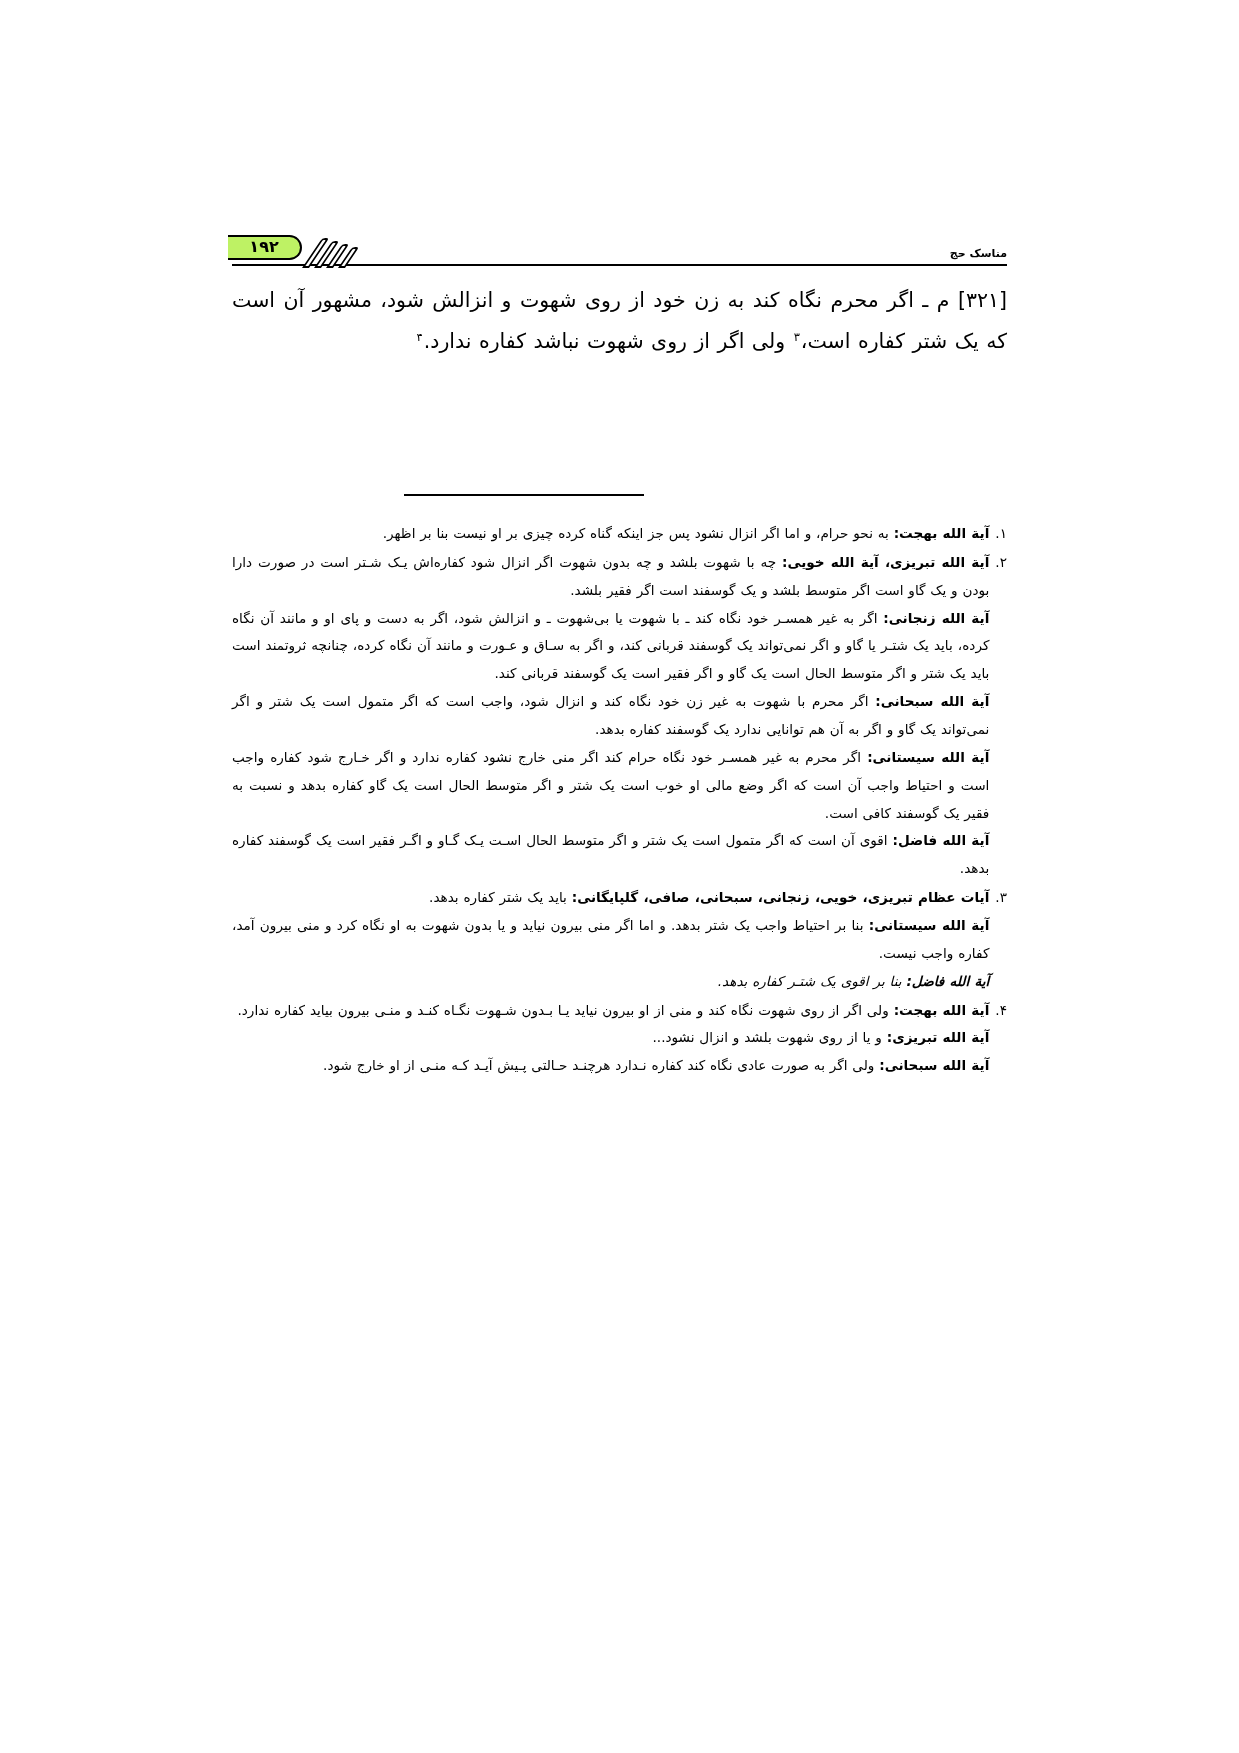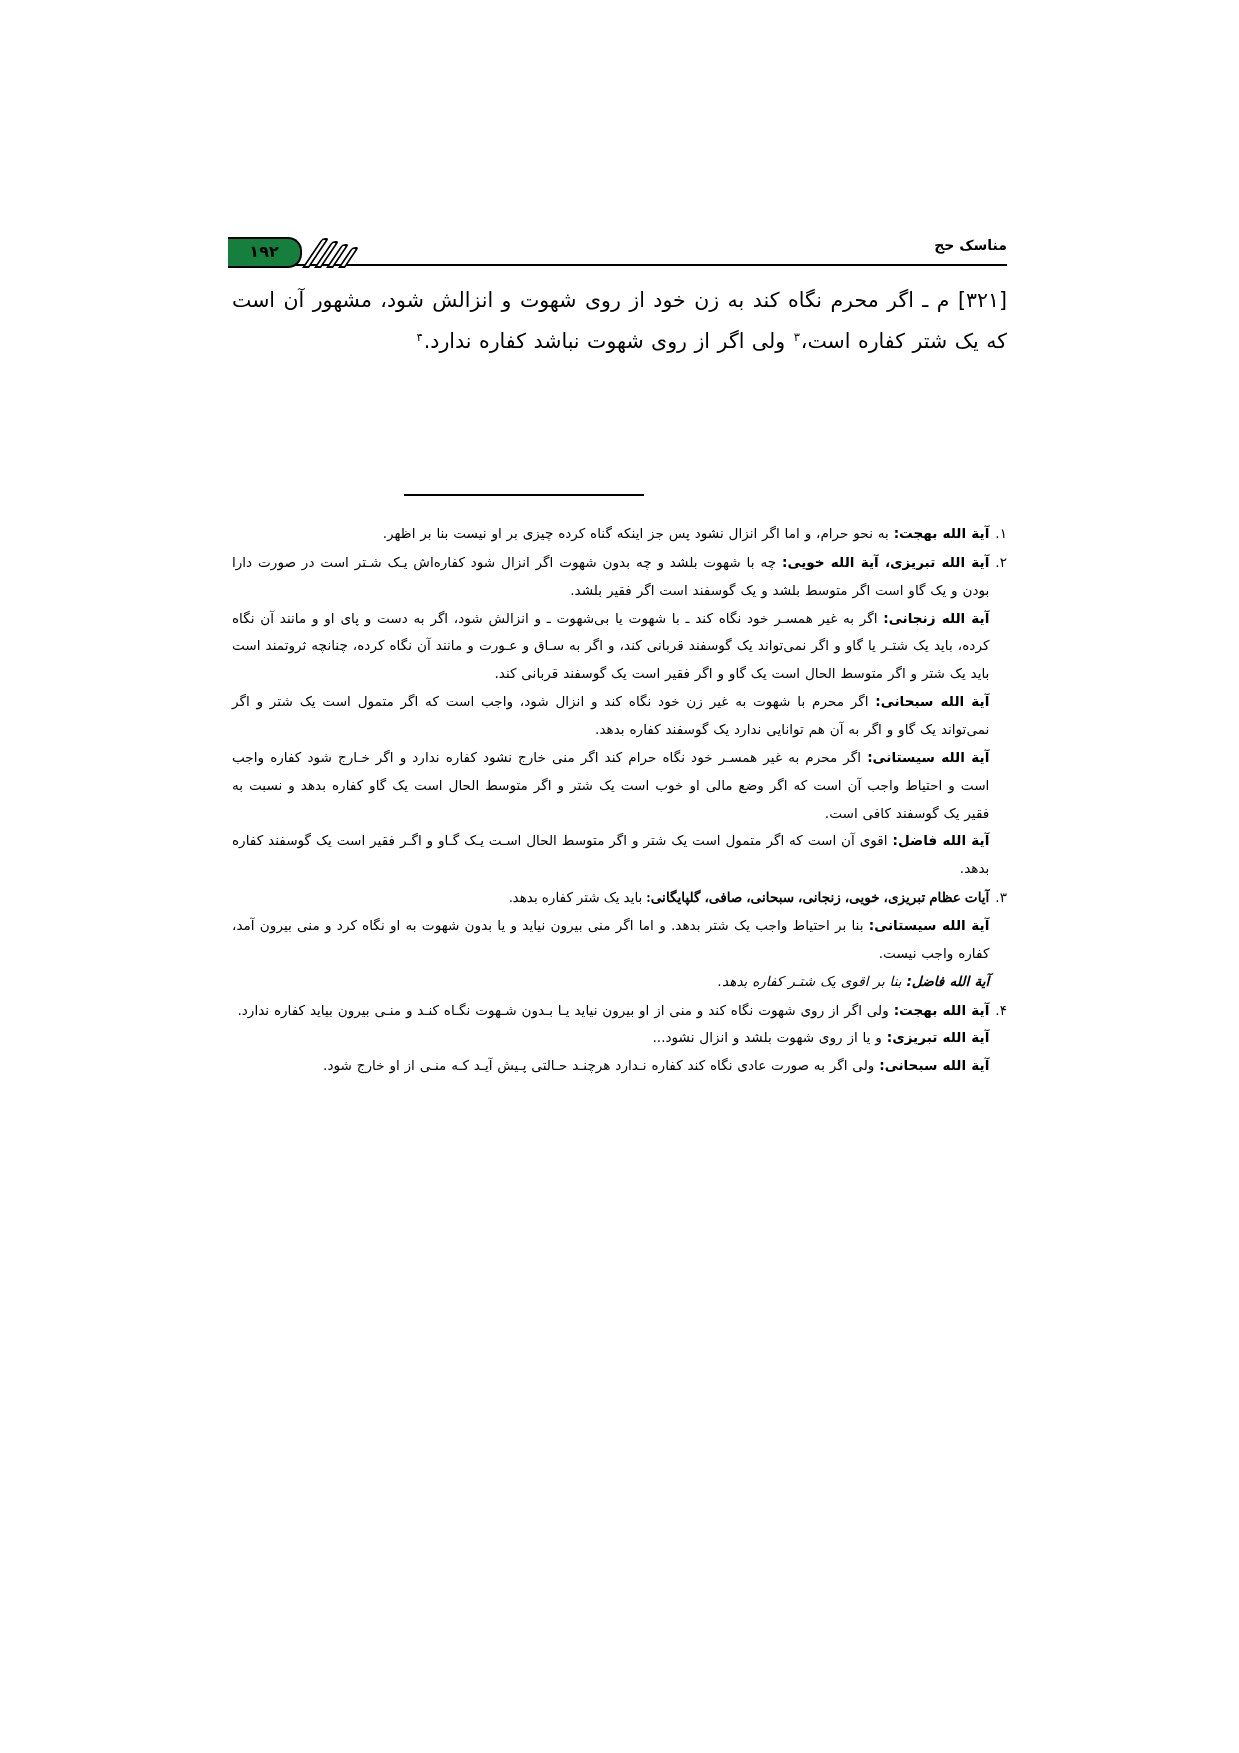--- a/index.html
+++ b/index.html
@@ -31,25 +31,25 @@
     height: 44px;
   }
   .header-row {
     position: relative;
     display: flex;
     align-items: flex-end;
     justify-content: space-between;
     height: 100%;
   }
   .header-title {
-    font-size: 14px;
+    font-size: 11px;
     font-weight: 700;
     letter-spacing: 0;
     line-height: 1;
-    padding-bottom: 14px;
+    padding-bottom: 7px;
     white-space: nowrap;
   }
   .header-rule {
     position: absolute;
     right: 0;
     left: 0;
     bottom: 0;
     height: 2.2px;
     background: #000;
   }
@@ -57,28 +57,28 @@
   .page-tag {
     position: absolute;
     bottom: -2px;
     left: -4px;
     width: 132px;
     height: 34px;
   }
   .page-tag .tag-box {
     position: absolute;
     left: 0;
-    bottom: 0;
+    bottom: 8px;
     width: 74px;
-    height: 31px;
+    height: 25px;
     border: 2.4px solid #000;
     border-radius: 0 14px 14px 0;
     border-left: none;
     box-sizing: border-box;
-    background: #15803d;
+    background: #bef264;
     display: flex;
     align-items: center;
     justify-content: center;
   }
   .page-tag .tag-num {
     font-size: 16px;
     font-weight: 700;
     line-height: 1;
     padding-bottom: 2px;
     letter-spacing: 1px;
@@ -222,21 +222,21 @@
         <p class="fn-p"><b class="auth">آیة الله زنجانی:</b><span> اگر به غیر همسـر خود نگاه کند ـ با شهوت یا بی‌شهوت ـ و انزالش شود، اگر به دست و پای او و مانند آن نگاه کرده، باید یک شتـر یا گاو و اگر نمی‌تواند یک گوسفند قربانی کند، و اگر به سـاق و عـورت و مانند آن نگاه کرده، چنانچه ثروتمند است باید یک شتر و اگر متوسط الحال است یک گاو و اگر فقیر است یک گوسفند قربانی کند.</span></p>
         <p class="fn-p"><b class="auth">آیة الله سبحانی:</b><span> اگر محرم با شهوت به غیر زن خود نگاه کند و انزال شود، واجب است که اگر متمول است یک شتر و اگر نمی‌تواند یک گاو و اگر به آن هم توانایی ندارد یک گوسفند کفاره بدهد.</span></p>
         <p class="fn-p"><b class="auth">آیة الله سیستانی:</b><span> اگر محرم به غیر همسـر خود نگاه حرام کند اگر منی خارج نشود کفاره ندارد و اگر خـارج شود کفاره واجب است و احتیاط واجب آن است که اگر وضع مالی او خوب است یک شتر و اگر متوسط الحال است یک گاو کفاره بدهد و نسبت به فقیر یک گوسفند کافی است.</span></p>
         <p class="fn-p"><b class="auth">آیة الله فاضل:</b><span> اقوی آن است که اگر متمول است یک شتر و اگر متوسط الحال اسـت یـک گـاو و اگـر فقیر است یک گوسفند کفاره بدهد.</span></p>
       </div>
     </div>
 
     <div class="fn-item">
       <span class="fn-marker">۳.</span>
       <div class="fn-body">
-        <p class="fn-p centered-lead" style="text-align:right;font-family:Liberation Serif, serif;"><b class="auth">آیات عظام تبریزی، خویی، زنجانی، سبحانی، صافی، گلپایگانی:</b><span> باید یک شتر کفاره بدهد.</span></p>
+        <p class="fn-p centered-lead" style="text-align:right;"><b class="auth">آیات عظام تبریزی، خویی، زنجانی، سبحانی، صافی، گلپایگانی:</b><span> باید یک شتر کفاره بدهد.</span></p>
         <p class="fn-p"><b class="auth">آیة الله سیستانی:</b><span> بنا بر احتیاط واجب یک شتر بدهد. و اما اگر منی بیرون نیاید و یا بدون شهوت به او نگاه کرد و منی بیرون آمد، کفاره واجب نیست.</span></p>
         <p class="fn-p" style="text-align:center;font-style:italic;"><b class="auth">آیة الله فاضل:</b><span> بنا بر اقوی یک شتـر کفاره بدهد.</span></p>
       </div>
     </div>
 
     <div class="fn-item">
       <span class="fn-marker">۴.</span>
       <div class="fn-body">
         <p class="fn-p"><b class="auth">آیة الله بهجت:</b><span> ولی اگر از روی شهوت نگاه کند و منی از او بیرون نیاید یـا بـدون شـهوت نگـاه کنـد و منـی بیرون بیاید کفاره ندارد.</span></p>
         <p class="fn-p" style=""><b class="auth">آیة الله تبریزی:</b><span> و یا از روی شهوت بلشد و انزال نشود...</span></p>

